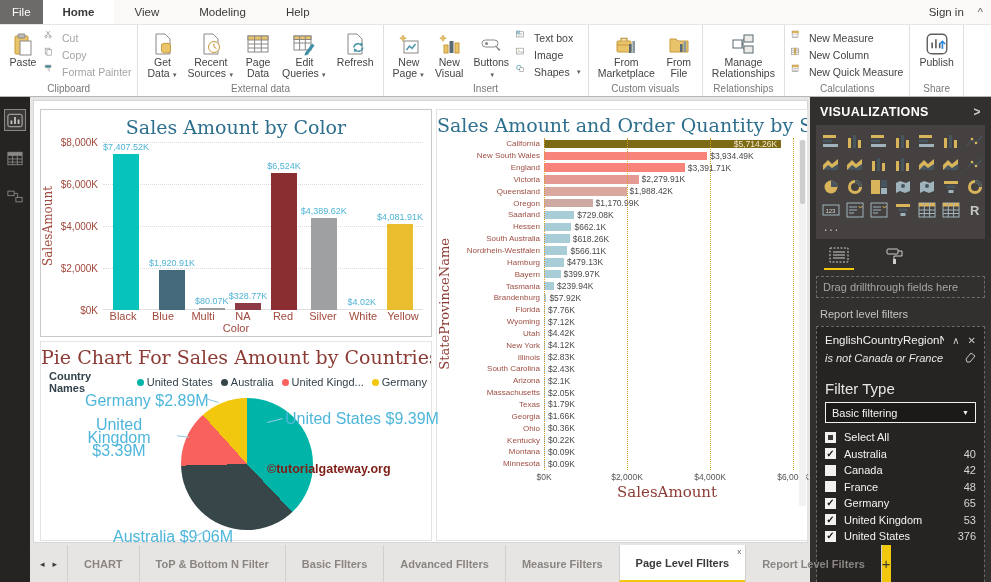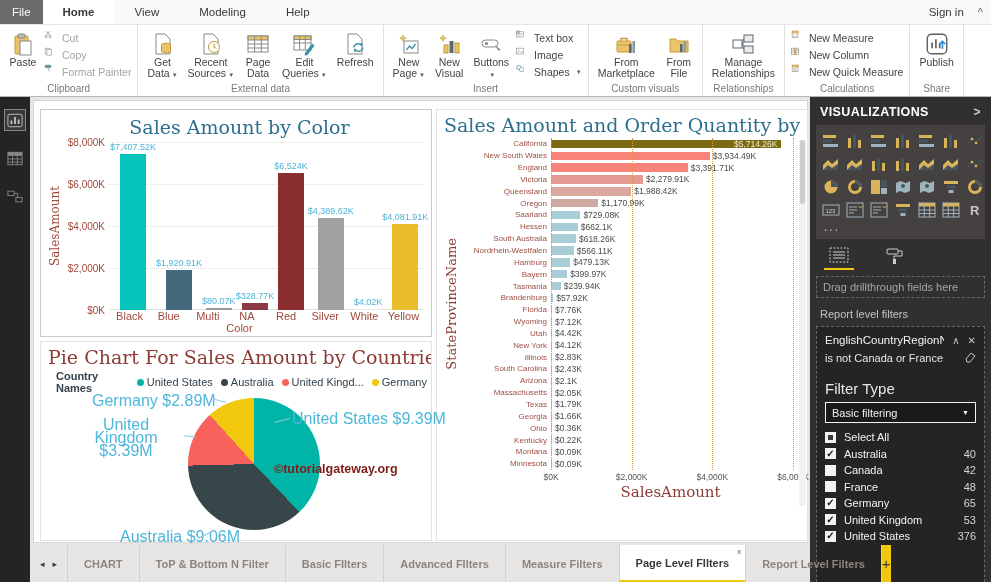--- a/index.html
+++ b/index.html
@@ -28,21 +28,21 @@
   .ritem-small { display:flex; align-items:center; gap:4px; font-size:10.5px; color:#444; white-space:nowrap; height:15px; }
   .ritem-small.disabled { color:#A6A4A2;text-align:center; }
 
   
   #left-sidebar { position:absolute; left:0; top:97px; width:30px; height:485px; background:#252423; display:flex; flex-direction:column; align-items:center; padding-top:12px; gap:16px; }
   .side-icon { width:22px; height:22px; display:flex; align-items:center; justify-content:center; }
   .side-icon.selected { border:1px solid #8A8886; background:#3B3937; }
 
   
   #report-page { position:absolute; left:33px; top:100px; width:775px; height:443px; background:#FFFFFF; border:1px solid #D8D6D4; }
-  .visual { position:absolute; background:#FFFFFF;padding-left:7px; }
+  .visual { position:absolute; background:#FFFFFF; }
   .visual-title { font-family:"DejaVu Serif", serif; color:#2E6F8E; font-size:19px; text-align:center; white-space:nowrap; overflow:hidden; }
 
   
   #chart-column { left:6px; top:8px; width:392px; height:228px; border:1px solid #C9C9C9; padding-top:6px; }
   #cc-body { display:flex; height:168px; margin-top:4px; }
   #cc-ylabel { writing-mode:vertical-rl; transform:rotate(180deg); font-family:"DejaVu Serif", serif; color:#A0493C; font-size:12px; text-align:center; width:16px; }
   #cc-yticks { position:relative; width:46px; }
   .cc-tick { position:absolute; right:5px; transform:translateY(-50%); font-size:10px; color:#A0493C; white-space:nowrap; }
   #cc-plot { position:relative; flex:1; margin-right:8px; }
   .cc-grid { position:absolute; left:0; right:0; border-top:1px dotted #DCDCDC; }
@@ -104,21 +104,21 @@
   #pane-tabs { display:flex; gap:26px; padding:8px 0 0 14px; }
   .pane-tab { display:flex; flex-direction:column; align-items:center; gap:3px; }
   .pane-tab .underline { width:30px; height:2px; background:transparent; }
   .pane-tab.active .underline { background:#F2C80F; }
   #drillthrough-box { margin:4px 6px 0; border:1px dashed #6B6967; padding:4px 6px; font-size:11px; color:#A8A6A4; }
   #report-filters-label { padding:10px 10px 6px; font-size:11px; color:#C6C4C2; }
   #filter-card { margin:0 6px; border:1px dashed #6B6967; background:#262423; padding:7px 8px 8px; }
   #fc-titlerow { display:flex; align-items:center; font-size:11.5px; color:#F3F2F1; }
   #fc-title { flex:1; white-space:nowrap; overflow:hidden; }
   #fc-collapse, #fc-close { color:#C8C6C4; font-size:10px; margin-left:8px; }
-  #fc-condrow { display:flex; align-items:center; margin-top:5px; font-size:11px; color:#E8E6E4; }
+  #fc-condrow { display:flex; align-items:center; margin-top:5px; font-size:11px; color:#E8E6E4;font-style:italic; }
   #fc-cond { flex:1; }
   #fc-type { margin-top:15px; font-size:15px; color:#E8E6E4; }
   #fc-dropdown { margin-top:5px; border:1px solid #F3F2F1; background:#1B1A19; height:21px; display:flex; align-items:center; padding:0 6px; font-size:11px; color:#F3F2F1; }
   #fc-dropdown .dd-caret { margin-left:auto; font-size:7px; color:#F3F2F1; }
   #fc-options { margin-top:6px; }
   .fc-opt { display:flex; align-items:center; height:16.5px; font-size:11px; color:#F3F2F1; }
   .fc-check { width:11px; height:11px; background:#F3F2F1; margin-right:8px; display:flex; align-items:center; justify-content:center; flex:none; }
   .fc-check .chk { font-size:10px; font-weight:bold; color:#111; line-height:10px; }
   .fc-check .part { width:5px; height:5px; background:#3B3A39; }
   .fc-check.dim { background:#7A7876; }

